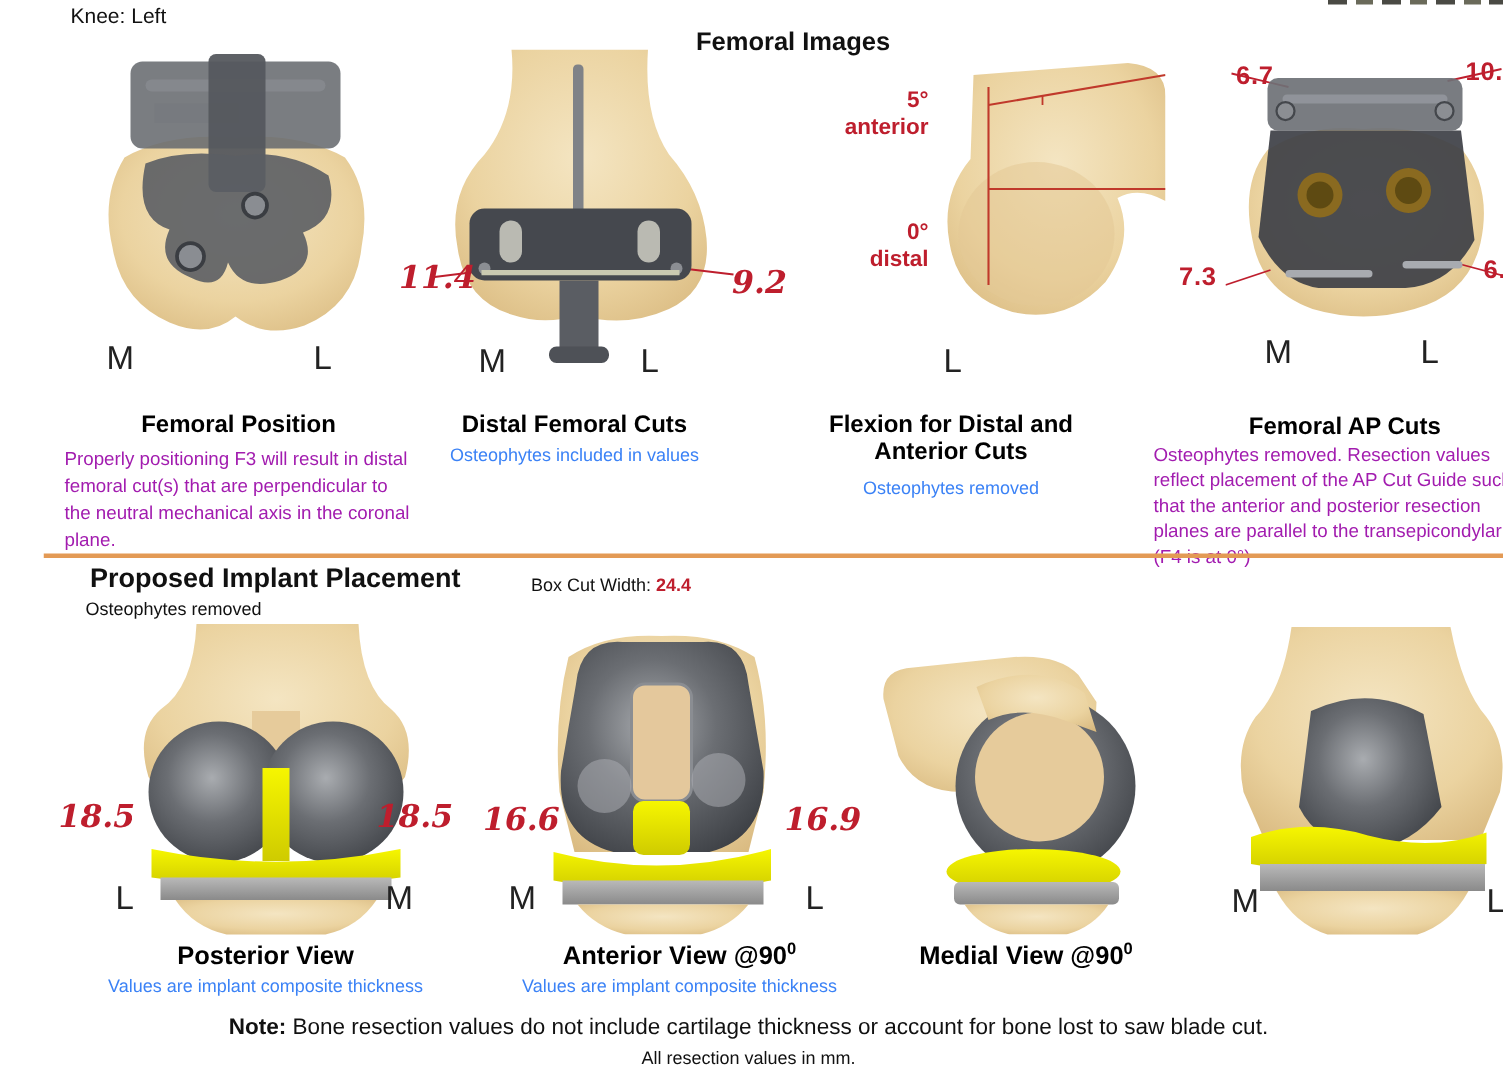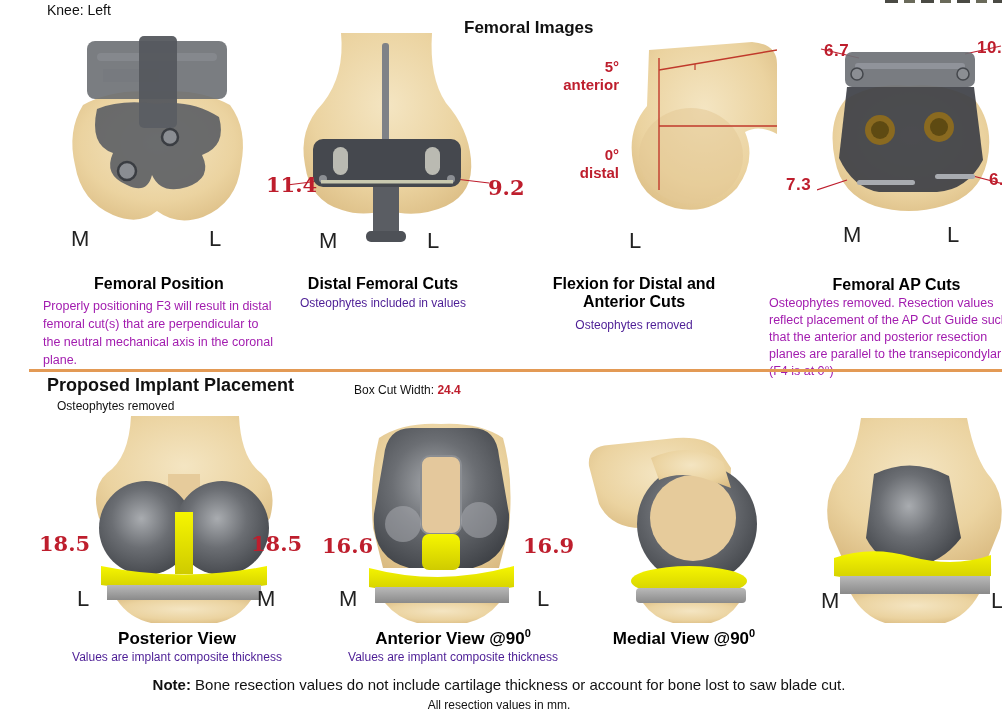--- a/index.html
+++ b/index.html
@@ -1,24 +1,24 @@
 <!DOCTYPE html>
 <html><head>
 <meta charset="utf-8">
 <style>
   html,body{margin:0;padding:0;background:#fff;}
   #page{position:relative;width:1002px;height:727px;background:#fff;overflow:hidden;
         font-family:"Liberation Sans",sans-serif;color:#111;margin-left:29px;}
   .abs{position:absolute;}
   .red{color:#BE1E2D;}
-  .serifval{font-family:"DejaVu Serif","Liberation Serif",serif;font-weight:bold;font-size:21px;color:#BE1E2D;}
+  .serifval{font-family:"DejaVu Serif","Liberation Serif",serif;font-weight:bold;font-size:21px;color:#BE1E2D;font-style:italic;}
   .sansval{font-weight:bold;font-size:17px;color:#BE1E2D;letter-spacing:.5px;}
   .ml{font-size:22px;color:#222;}
   .cap{font-weight:bold;font-size:16px;color:#000;text-align:center;}
-  .sub{font-size:12px;color:#4c1d95;text-align:center;}
+  .sub{font-size:12px;color:#3b82f6;text-align:center;}
   .desc{font-size:12.5px;color:#a21caf;line-height:1.45;}
   #knee-label{left:18px;top:2px;font-size:14px;}
   #title{left:145px;top:8px;font-size:33px;font-weight:300;color:#1a1a1a;}
   #fem-heading{left:435px;top:18px;font-size:17px;font-weight:bold;}
   #frag{left:856px;top:0;width:134px;height:3px;
         background:repeating-linear-gradient(90deg,#4a4a44 0 13px,transparent 13px 19px,#6a6a5a 19px 30px,transparent 30px 36px);}
   #divider{left:0;top:369px;width:1002px;height:3px;background:#E39A55;}
   .anglbl{font-weight:bold;font-size:15px;color:#BE1E2D;text-align:right;line-height:1.15;}
   #barcode{right:0;top:393px;}
   .vr{font-size:12px;text-align:right;line-height:1.18;}
@@ -129,21 +129,21 @@
   <div class="abs sansval" style="left:948px;top:38px">10.2</div>
   <div class="abs sansval" style="left:757px;top:175px">7.3</div>
   <div class="abs sansval" style="left:960px;top:170px">6.6</div>
   <div class="abs ml" style="left:814px;top:222px">M</div>
   <div class="abs ml" style="left:918px;top:222px">L</div>
   <div class="abs cap" style="left:740px;top:276px;width:255px">Femoral AP Cuts</div>
   <div class="abs desc" style="left:740px;top:295px;width:258px;line-height:1.35">Osteophytes removed. Resection values reflect placement of the AP Cut Guide such that the anterior and posterior resection planes are parallel to the transepicondylar axis (F4 is at 0°)</div>
 
   <div class="abs" id="divider"></div>
 
-  <div class="abs" style="left:18px;top:375px;font-size:18px;font-weight:bold">Proposed Implant Placement</div>
+  <div class="abs" style="left:31px;top:375px;font-size:18px;font-weight:bold">Proposed Implant Placement</div>
   <div class="abs" style="left:28px;top:399px;font-size:12px">Osteophytes removed</div>
   <div class="abs" style="left:325px;top:383px;font-size:12px">
     <span>Box Cut Width:</span>
     <span class="red" style="font-weight:bold">24.4</span>
   </div>
 
   <svg class="abs" style="left:60px;top:416px" width="190" height="208" viewBox="0 0 190 208">
     <path d="M42 0 H150 Q152 42 172 57 Q189 72 181 102 L163 125 H28 L10 102 Q1 72 18 57 Q40 42 42 0 Z" fill="url(#gBone)"></path>
     <rect x="79" y="58" width="32" height="50" fill="#E6CB9B"></rect>
     <circle cx="57" cy="112" r="47" fill="url(#gDark)"></circle>

